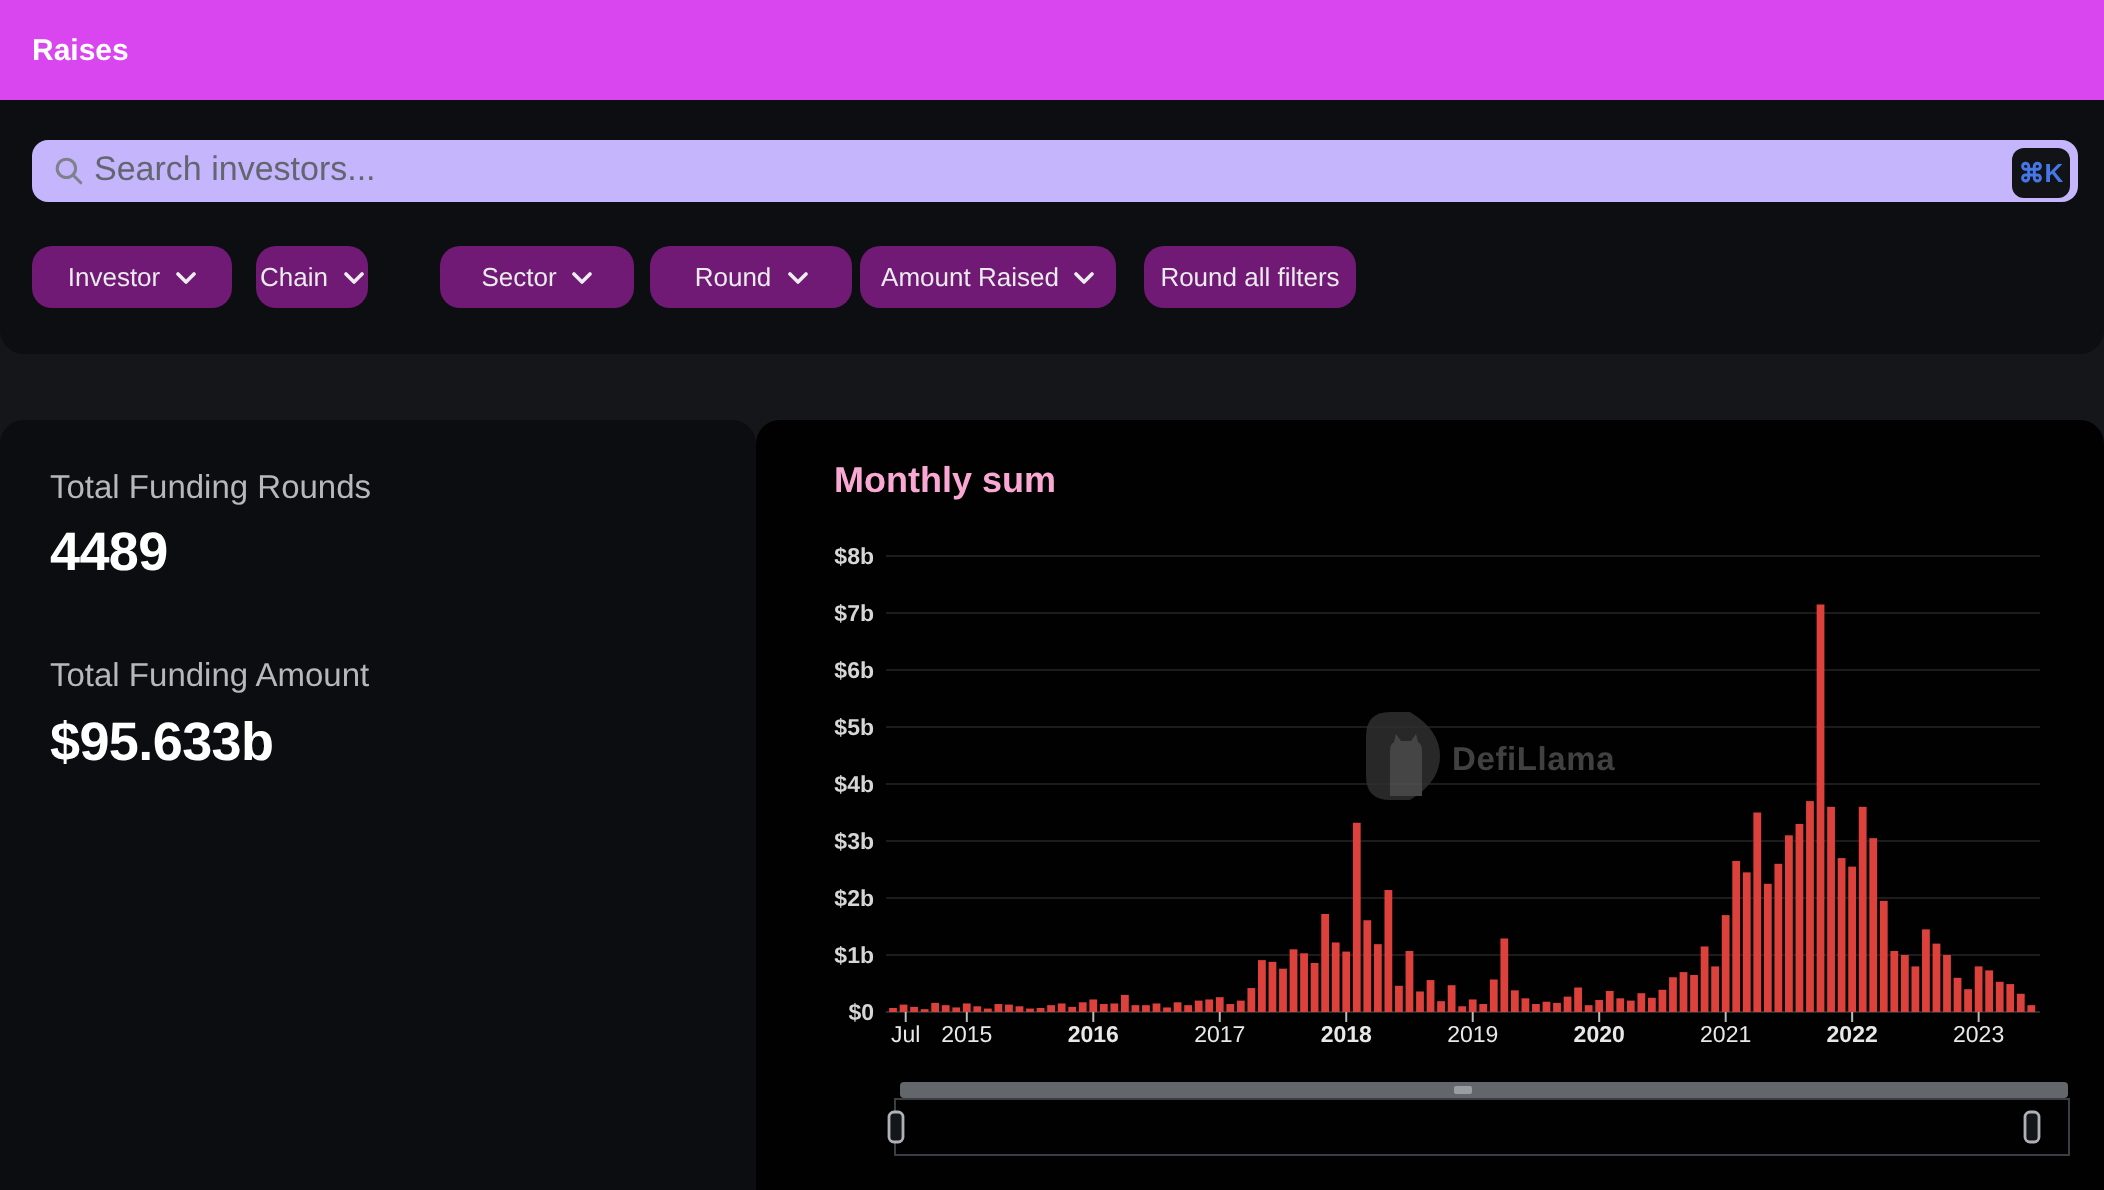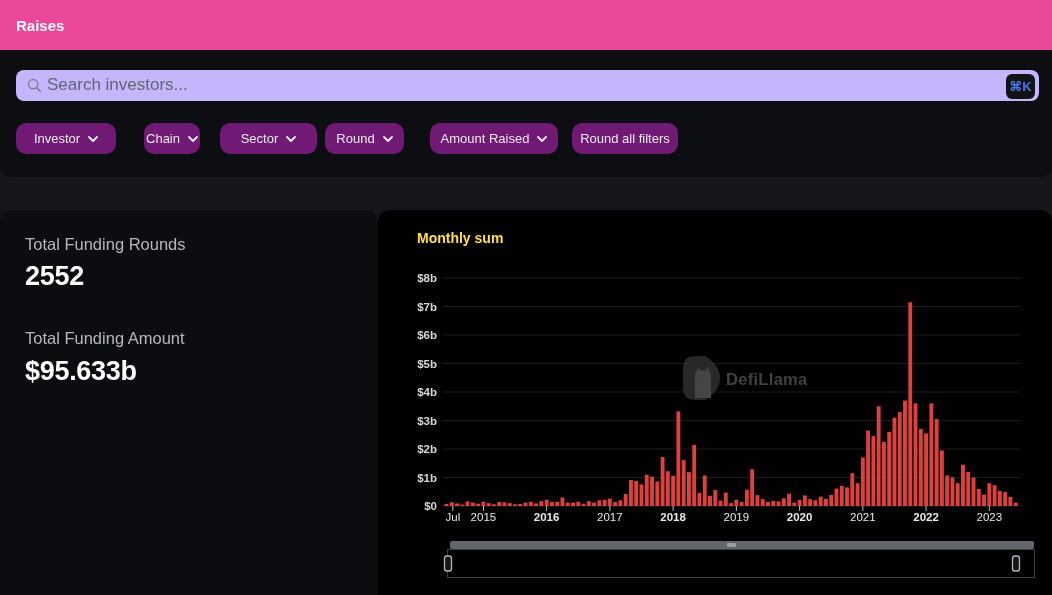--- a/index.html
+++ b/index.html
@@ -1,63 +1,63 @@
 <!DOCTYPE html>
 <html><head><meta charset="utf-8"><style>
 *{margin:0;padding:0;box-sizing:border-box}
 html,body{width:1052px;height:595px;overflow:hidden;background:#15161a;font-family:"Liberation Sans",sans-serif}
-.header{position:absolute;left:0;top:0;width:1052px;height:68px;background:#ec4899}
+.header{position:absolute;left:0;top:0;width:1052px;height:68px;background:#d946ef}
 .header span{position:absolute;left:16px;top:17px;font-size:15px;color:#fff;font-weight:600}
 .toolbar{position:absolute;left:0;top:50px;width:1052px;height:127px;background:#0d0e11;border-radius:0 0 12px 12px}
 .search{position:absolute;left:16px;top:20px;width:1023px;height:31px;background:#c4b5fd;border-radius:8px}
 .search .ph{position:absolute;left:31px;top:5px;font-size:17px;color:#62666e}
 .search svg.mag{position:absolute;left:11px;top:8px}
 .kbd{position:absolute;right:4px;top:4px;width:29px;height:25px;background:#111317;border-radius:6px;
  color:#4577e8;font-size:13px;font-weight:bold;text-align:center;line-height:25px}
 .fbtn{position:absolute;top:73px;height:31px;background:#701a75;border-radius:10px;color:#ebebed;
  font-size:13px;display:flex;align-items:center;justify-content:center;white-space:nowrap}
 .leftcard{position:absolute;left:0;top:210px;width:378px;height:385px;background:#0b0d11;border-radius:12px 12px 0 0}
 .lbl{position:absolute;left:25px;font-size:16.5px;color:#b6b8bb}
 .val{position:absolute;left:25px;font-size:27px;font-weight:bold;color:#fff;letter-spacing:-0.3px}
 .chartpanel{position:absolute;left:378px;top:210px;width:674px;height:385px;background:#010101;border-radius:12px 12px 0 0}
-.ctitle{position:absolute;left:417px;top:230px;font-size:14px;font-weight:bold;color:#fde047}
+.ctitle{position:absolute;left:417px;top:230px;font-size:18px;font-weight:bold;color:#f9a8d4}
 </style></head><body>
 <div class="header">
     <span>Raises</span>
   </div>
 <div class="toolbar">
  <div class="search">
   <svg class="mag" width="15" height="15" viewBox="0 0 15 15">
         <circle cx="6.2" cy="6.2" r="4.6" fill="none" stroke="#7d828b" stroke-width="1.5"></circle>
         <line x1="9.6" y1="9.6" x2="13.4" y2="13.4" stroke="#7d828b" stroke-width="1.5" stroke-linecap="round"></line>
       </svg>
   <span class="ph">Search investors...</span>
   <div class="kbd">⌘K</div>
  </div>
  <div class="fbtn" style="left:16px;width:100px">Investor<svg width="10" height="6" viewBox="0 0 10 6" style="margin-left:8px">
         <path d="M1 1 L5 5 L9 1" stroke="#eee" stroke-width="1.8" fill="none" stroke-linecap="round" stroke-linejoin="round"></path>
       </svg></div>
-    <div class="fbtn" style="left:144px;width:56px">Chain<svg width="10" height="6" viewBox="0 0 10 6" style="margin-left:8px">
+    <div class="fbtn" style="left:128px;width:56px">Chain<svg width="10" height="6" viewBox="0 0 10 6" style="margin-left:8px">
         <path d="M1 1 L5 5 L9 1" stroke="#eee" stroke-width="1.8" fill="none" stroke-linecap="round" stroke-linejoin="round"></path>
       </svg></div>
     <div class="fbtn" style="left:220px;width:97px">Sector<svg width="10" height="6" viewBox="0 0 10 6" style="margin-left:8px">
         <path d="M1 1 L5 5 L9 1" stroke="#eee" stroke-width="1.8" fill="none" stroke-linecap="round" stroke-linejoin="round"></path>
       </svg></div>
-    <div class="fbtn" style="left:325px;width:79px">Round<svg width="10" height="6" viewBox="0 0 10 6" style="margin-left:8px">
+    <div class="fbtn" style="left:325px;width:101px">Round<svg width="10" height="6" viewBox="0 0 10 6" style="margin-left:8px">
         <path d="M1 1 L5 5 L9 1" stroke="#eee" stroke-width="1.8" fill="none" stroke-linecap="round" stroke-linejoin="round"></path>
       </svg></div>
     <div class="fbtn" style="left:430px;width:128px">Amount Raised<svg width="10" height="6" viewBox="0 0 10 6" style="margin-left:8px">
         <path d="M1 1 L5 5 L9 1" stroke="#eee" stroke-width="1.8" fill="none" stroke-linecap="round" stroke-linejoin="round"></path>
       </svg></div>
     <div class="fbtn" style="left:572px;width:106px">Round all filters</div>
 </div>
 <div class="leftcard"></div>
 <div class="chartpanel"></div>
 <div class="lbl" style="top:235px">Total Funding Rounds</div>
-<div class="val" style="top:261px">2552</div>
+<div class="val" style="top:261px">4489</div>
 <div class="lbl" style="top:329px">Total Funding Amount</div>
 <div class="val" style="top:356px">$95.633b</div>
 <div class="ctitle">Monthly sum</div>
 <svg width="1052" height="595" viewBox="0 0 1052 595" font-family="Liberation Sans, sans-serif" style="position:absolute;left:0;top:0">
     <line x1="443" y1="477.5" x2="1020" y2="477.5" stroke="#1c1c1c" stroke-width="1"></line>
     <line x1="443" y1="449.0" x2="1020" y2="449.0" stroke="#1c1c1c" stroke-width="1"></line>
     <line x1="443" y1="420.5" x2="1020" y2="420.5" stroke="#1c1c1c" stroke-width="1"></line>
     <line x1="443" y1="392.0" x2="1020" y2="392.0" stroke="#1c1c1c" stroke-width="1"></line>
     <line x1="443" y1="363.5" x2="1020" y2="363.5" stroke="#1c1c1c" stroke-width="1"></line>
     <line x1="443" y1="335.0" x2="1020" y2="335.0" stroke="#1c1c1c" stroke-width="1"></line>

